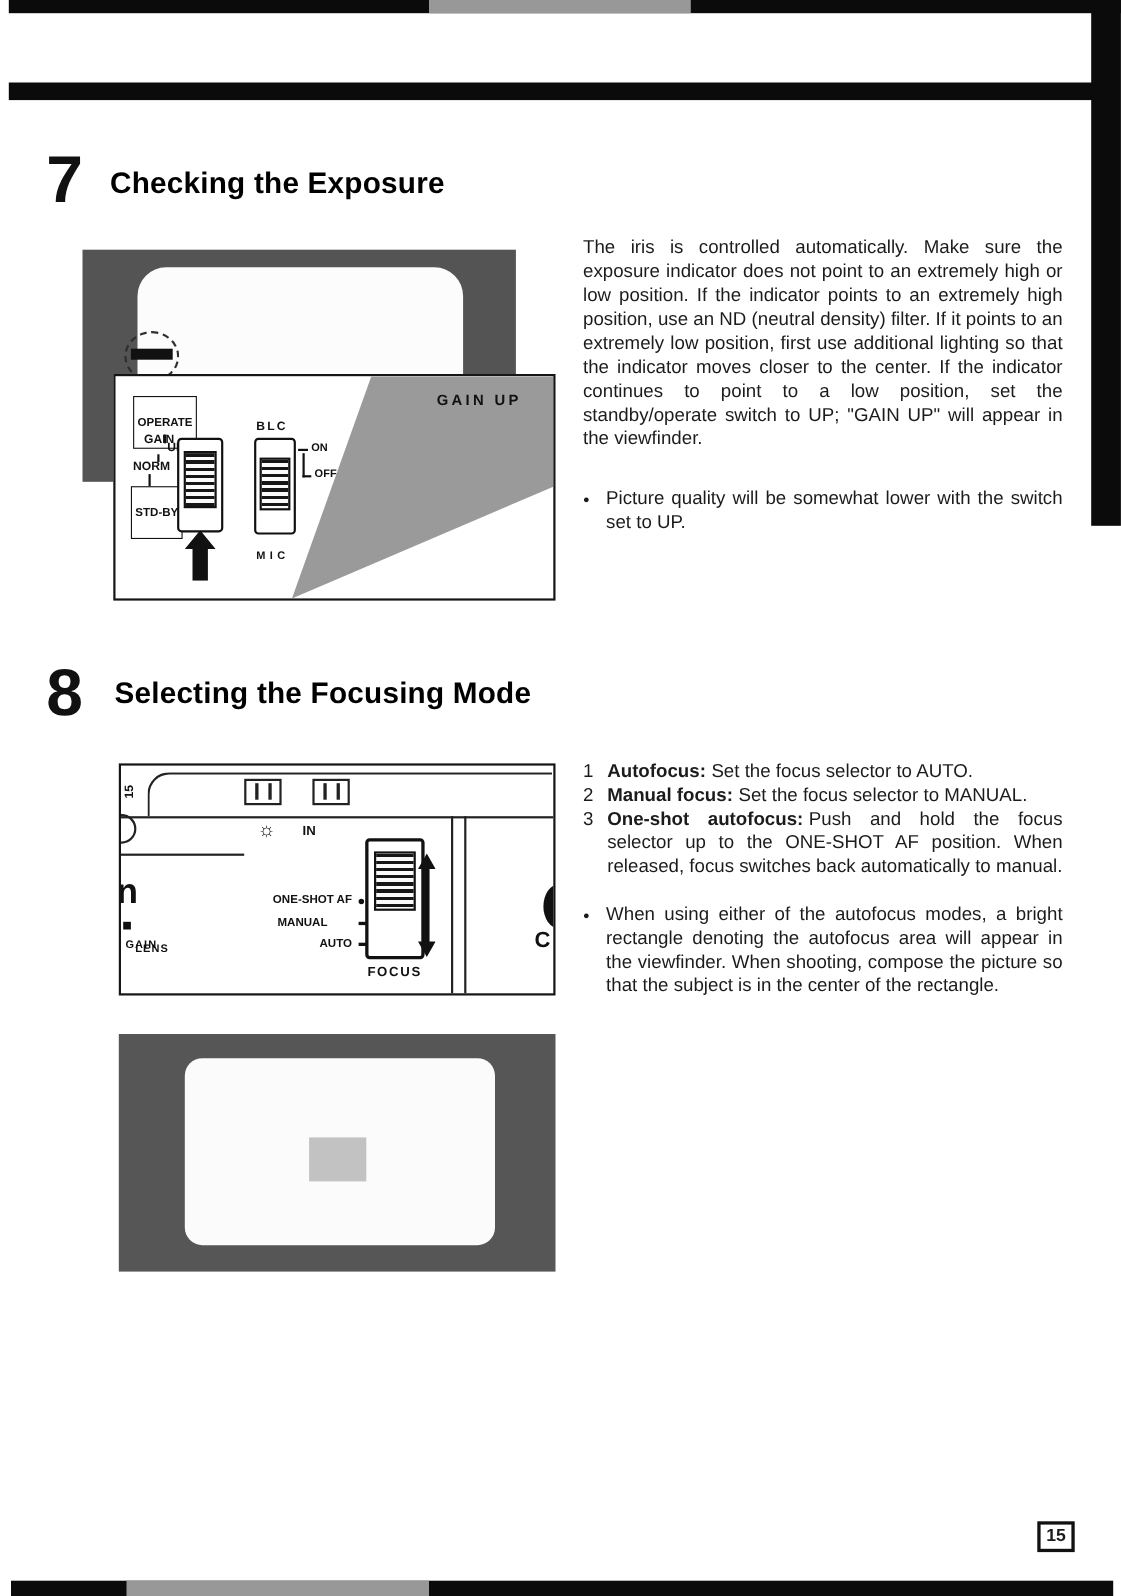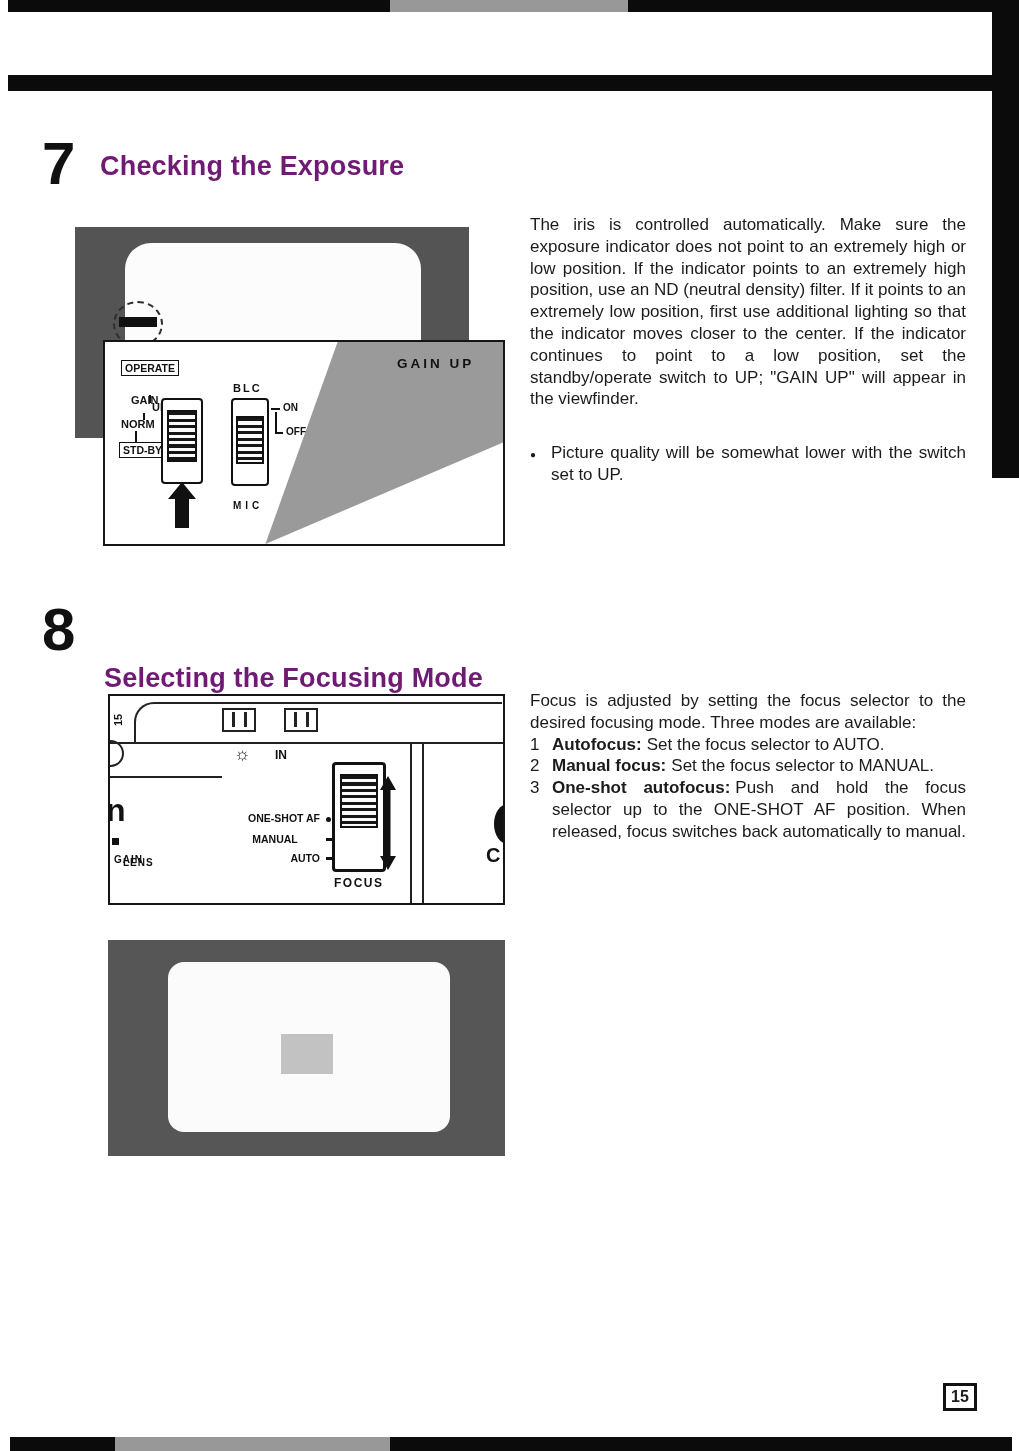--- a/index.html
+++ b/index.html
@@ -2,38 +2,38 @@
 <html><head>
 <meta charset="utf-8">
 <style>
   * { margin:0; padding:0; box-sizing:border-box; }
   html,body { width:1019px; height:1451px; }
   body { position:relative; background:#ffffff; font-family:"Liberation Sans", sans-serif; color:#1b1b1b; overflow:hidden; }
   .bar { position:absolute; background:#0b0b0b; }
   .bar-seg { position:absolute; top:0; height:100%; background:#989898; }
 
   .sec-num { position:absolute; font-size:60px; font-weight:900; letter-spacing:-2px; color:#111; line-height:1; }
-  .sec-title { position:absolute; font-size:27px; font-weight:800; letter-spacing:0.2px; color:#701a75; line-height:1.1; }
+  .sec-title { position:absolute; font-size:27px; font-weight:800; letter-spacing:0.2px; color:#000000; line-height:1.1; }
 
   .body-col { position:absolute; width:436px; font-size:17px; line-height:21.8px; text-align:justify; color:#1b1b1b; }
   .note-item { position:relative; padding-left:21px; text-align:justify; }
   .note-item::before { content:"●"; position:absolute; left:0; top:2px; font-size:10px; }
   .num-item { position:relative; padding-left:22px; text-align:justify; }
   .num-item .n { position:absolute; left:0; top:0; }
   .lbl { font-weight:bold; margin-right:5px; }
   .detail { padding-left:22px; text-align:justify; }
 
   
   .panel-dark { position:absolute; background:#545454; }
   .vf-screen { position:absolute; background:#fcfcfc; border-radius:26px; }
   .fig-frame { position:absolute; background:#ffffff; border:2.5px solid #151515; overflow:hidden; }
   .slider { position:absolute; border:2.5px solid #111; background:#fff; border-radius:4px; }
   .knob { position:absolute; border:2px solid #111; background:repeating-linear-gradient(180deg,#161616 0 3px,#fafafa 3px 6.5px); }
   .fig-lbl { position:absolute; font-weight:bold; color:#111; white-space:nowrap; }
-  .boxed { display:inline-block; border:1.5px solid #111; padding:0 3px; line-height:1.35; }
+  .boxed { display:inline-block; border:1.5px solid #111; padding:16px 3px; line-height:1.35; }
   .tick { position:absolute; background:#111; }
   .dashed-circle { position:absolute; border:2.5px dashed #2e2e2e; border-radius:50%; }
   .lug { position:absolute; border:2.5px solid #222; background:#fff; }
   .lug div { position:absolute; top:2px; width:2.5px; height:15px; background:#222; }
   .pgnum { position:absolute; border:3px solid #111; display:flex; align-items:center; justify-content:center; font-weight:bold; font-size:16px; }
 </style>
 </head>
 <body>
 
 <div class="bar" style="left:8px;top:0;width:1011px;height:12px;">
@@ -85,21 +85,21 @@
   <span class="fig-lbl" style="left:181px;top:84px;font-size:10px;">OFF</span>
   <span class="fig-lbl" style="left:128px;top:158px;font-size:10px;letter-spacing:4px;">MIC</span>
 </div>
 
 <p class="body-col" style="left:530px;top:214px;">The iris is controlled automatically. Make sure the exposure indicator does not point to an extremely high or low position. If the indicator points to an extremely high position, use an ND (neutral density) filter. If it points to an extremely low position, first use additional lighting so that the indicator moves closer to the center. If the indicator continues to point to a low position, set the standby/operate switch to UP; "GAIN UP" will appear in the viewfinder.</p>
 <div class="body-col" style="left:530px;top:442px;">
   <div class="note-item"><span>Picture quality will be somewhat lower with the switch set to UP.</span></div>
 </div>
 
 <div class="sec-num" style="left:42px;top:600px;">8</div>
-<h1 class="sec-title" style="left:104px;top:616px;margin-top:48px;">Selecting the Focusing Mode</h1>
+<h1 class="sec-title" style="left:104px;top:616px;">Selecting the Focusing Mode</h1>
 
 <div class="fig-frame" style="left:108px;top:694px;width:397px;height:211px;">
   <div style="position:absolute;left:24px;top:6px;width:368px;height:40px;border-top:2.5px solid #222;border-left:2.5px solid #222;border-top-left-radius:20px;"></div>
   <span class="fig-lbl" style="left:2px;top:30px;font-size:11px;transform:rotate(-90deg);transform-origin:left top;">15</span>
   <div style="position:absolute;left:-13px;top:44px;width:27px;height:27px;border:2.5px solid #222;border-radius:50%;background:#fff;"></div>
   <div style="position:absolute;left:0;top:46px;width:397px;border-top:2.5px solid #222;"></div>
   <div style="position:absolute;left:0;top:80px;width:112px;border-top:2px solid #222;"></div>
 
   <div class="lug" style="left:112px;top:12px;width:34px;height:24px;">
       <div style="left:8px;"></div>
@@ -132,30 +132,30 @@
   </svg>
   <span class="fig-lbl" style="left:224px;top:180px;font-size:12px;letter-spacing:1.5px;">FOCUS</span>
 
   <div style="position:absolute;left:300px;top:46px;height:165px;border-left:2.5px solid #222;"></div>
   <div style="position:absolute;left:312px;top:46px;height:165px;border-left:2.5px solid #222;"></div>
   <div style="position:absolute;left:384px;top:108px;width:28px;height:40px;background:#111;border-radius:50%;"></div>
   <span class="fig-lbl" style="left:376px;top:148px;font-size:20px;">C</span>
 </div>
 
 <div class="body-col" style="left:530px;top:690px;">
-  <p style="text-align:justify;">Focus is adjusted by setting the focus selector to the desired focusing mode. Three modes are available:</p>
   <div class="num-item">
     <span class="n">1</span><span class="lbl">Autofocus:</span><span>Set the focus selector to AUTO.</span>
   </div>
   <div class="num-item">
     <span class="n">2</span><span class="lbl">Manual focus:</span><span>Set the focus selector to MANUAL.</span>
   </div>
   <div class="num-item">
     <span class="n">3</span><span class="lbl">One-shot autofocus:</span><span>Push and hold the focus selector up to the ONE-SHOT AF position. When released, focus switches back automatically to manual.</span>
   </div>
+  <div class="note-item" style="margin-top:21px;"><span>When using either of the autofocus modes, a bright rectangle denoting the autofocus area will appear in the viewfinder. When shooting, compose the picture so that the subject is in the center of the rectangle.</span></div>
 </div>
 
 <div class="panel-dark" style="left:108px;top:940px;width:397px;height:216px;background:#565656;">
   <div class="vf-screen" style="left:60px;top:22px;width:282px;height:170px;border-radius:16px;background:#fbfbfb;"></div>
   <div style="position:absolute;left:173px;top:94px;width:52px;height:40px;background:#c2c2c2;"></div>
 </div>
 
 <div class="pgnum" style="left:943px;top:1383px;width:34px;height:28px;">
   <span>15</span>
 </div>

